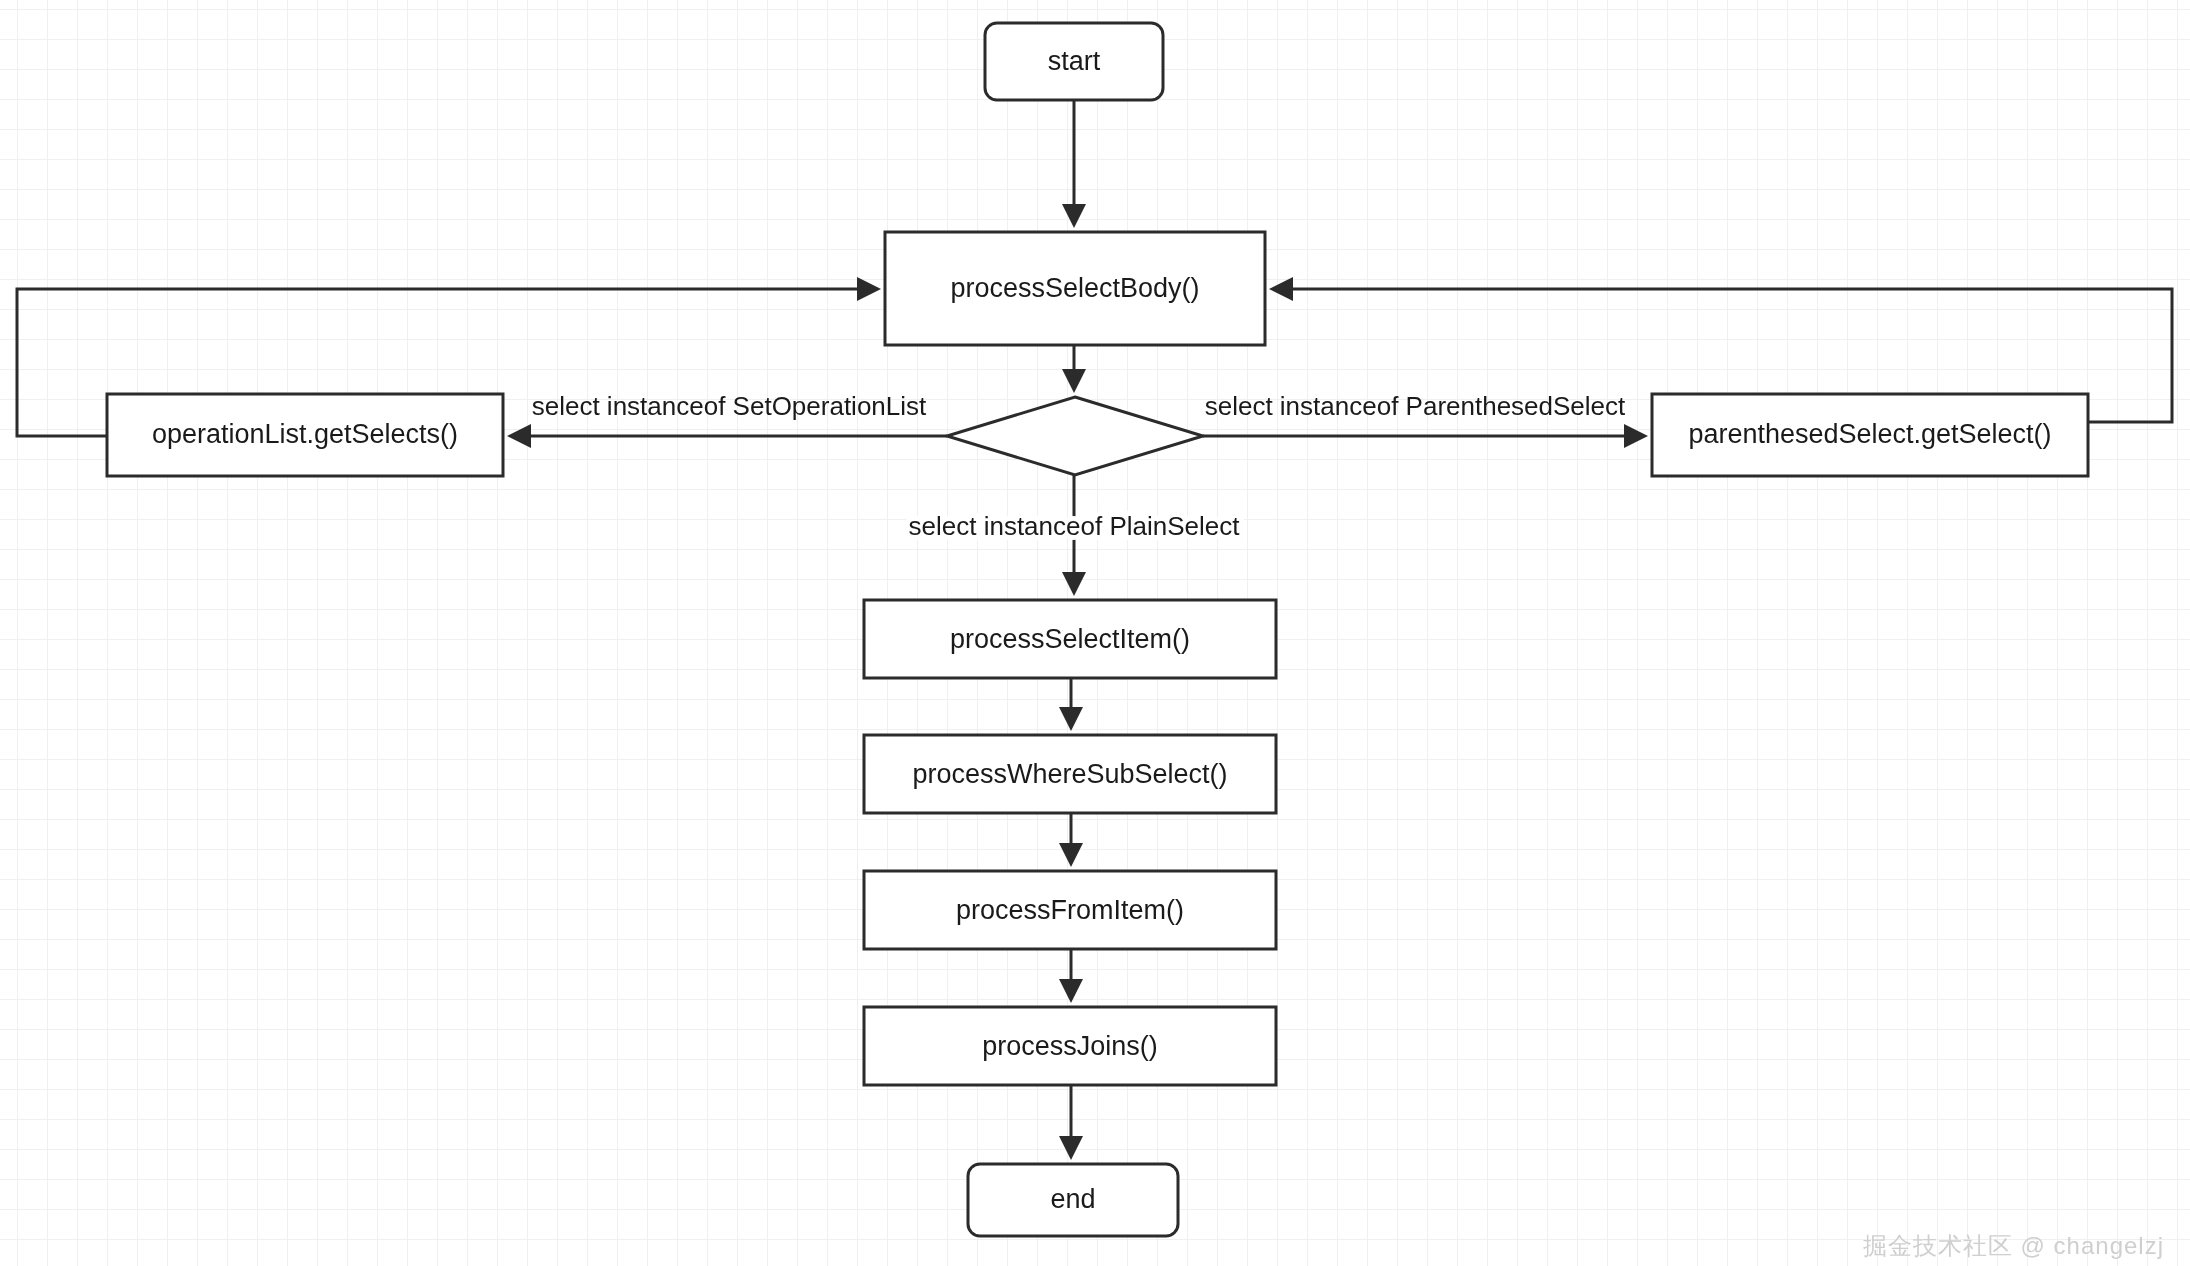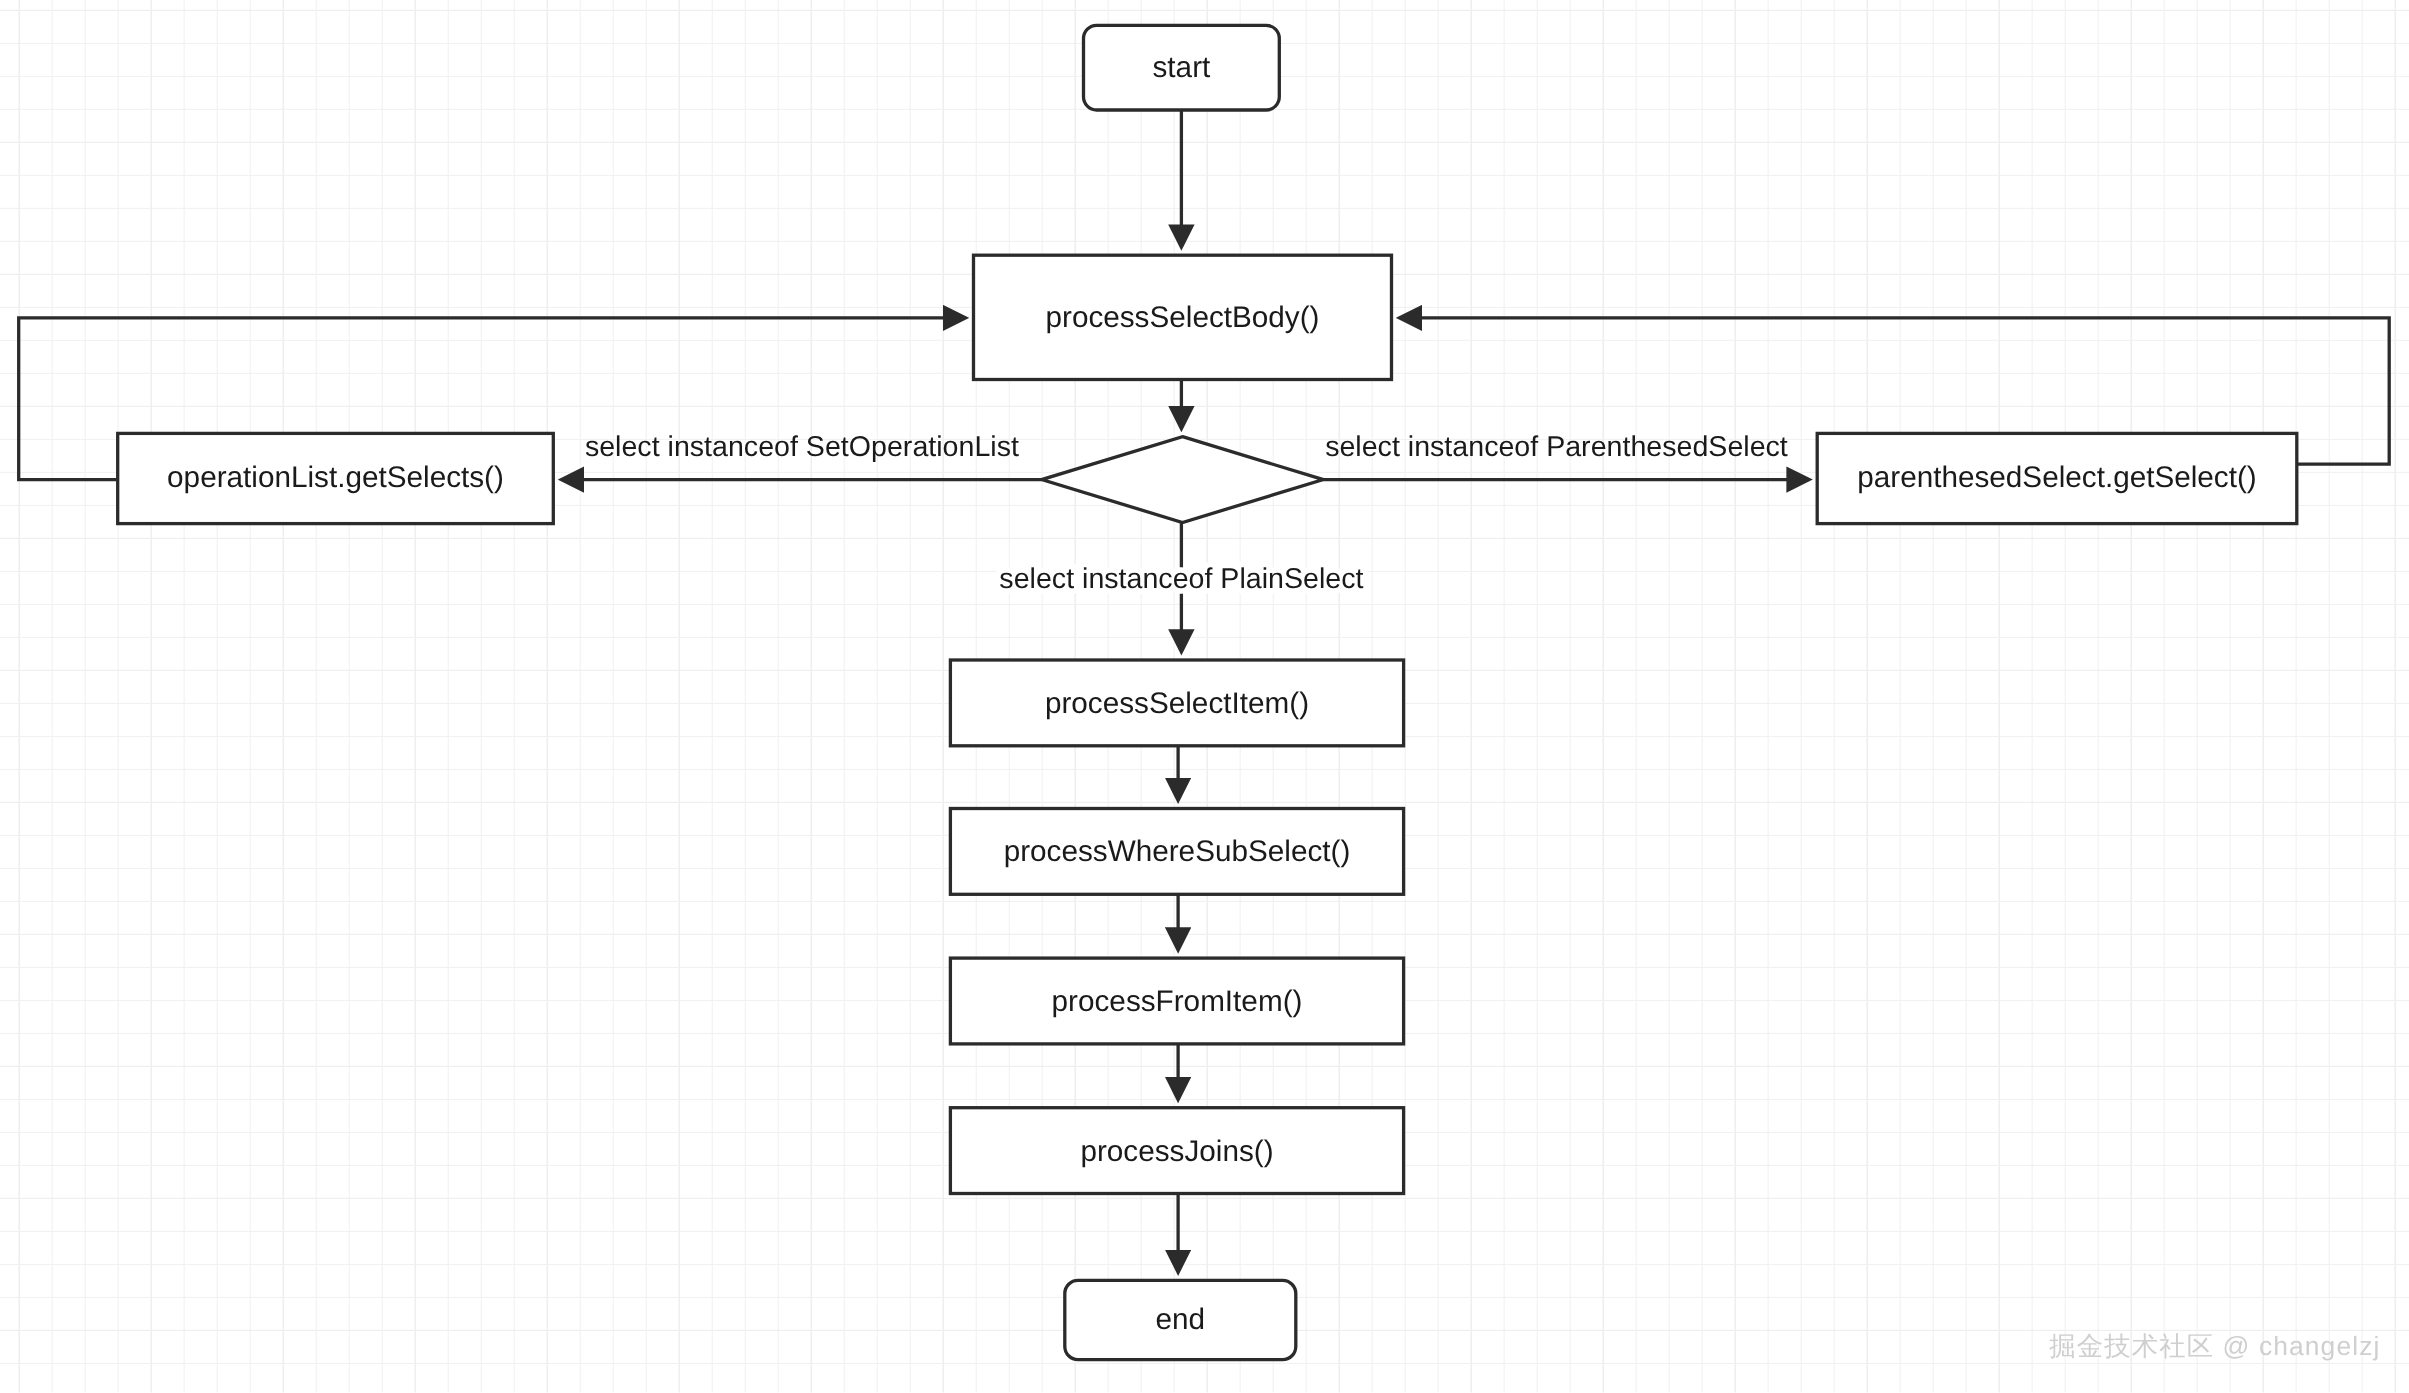--- a/index.html
+++ b/index.html
@@ -57,21 +57,21 @@
   .edge-label {
     font-family: "Liberation Sans", sans-serif;
     font-size: 26px;
     fill: #1a1a1a;
     text-anchor: middle;
     dominant-baseline: middle;
   }
   .watermark {
     position: absolute;
     right: 26px;
-    bottom: 26px;
+    bottom: 4px;
     font-family: "Liberation Sans", sans-serif;
     font-size: 24px;
     color: #cfcfcf;
     letter-spacing: 1px;
     white-space: nowrap;
     user-select: none;
     margin-left: 20px;
   }
 </style>
 </head>

